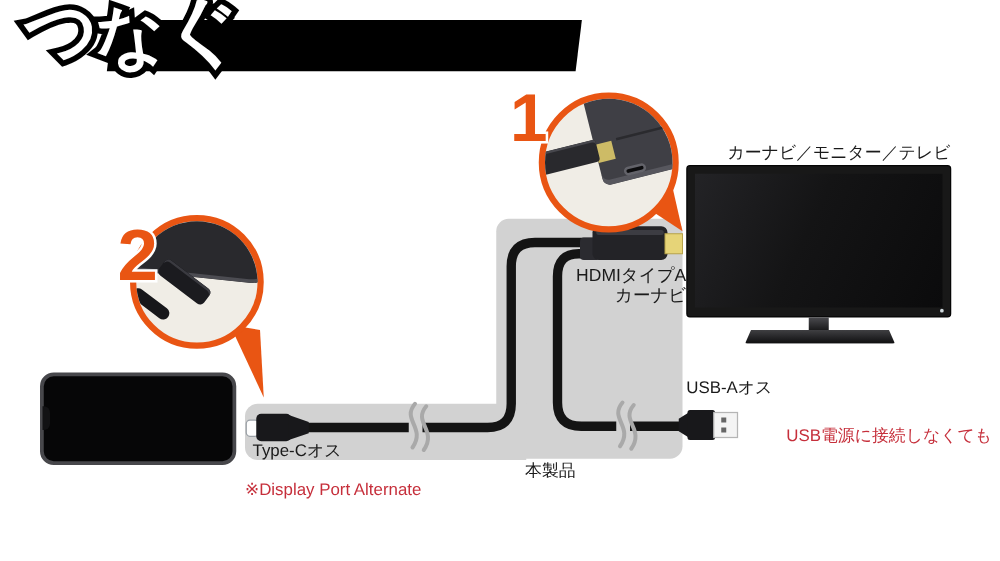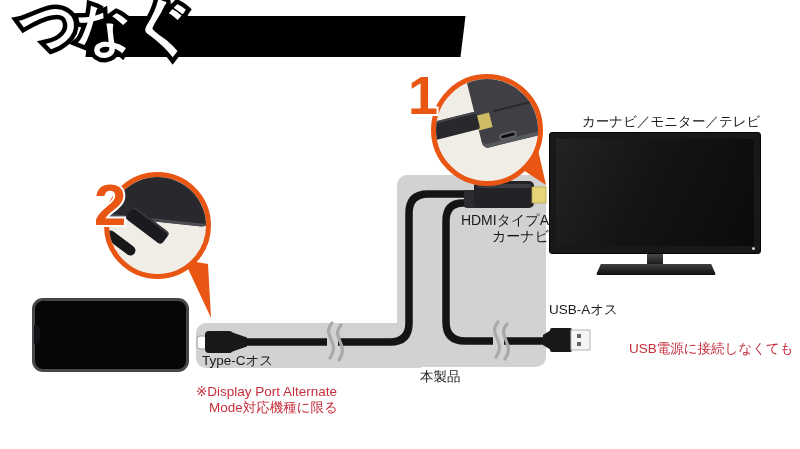--- a/index.html
+++ b/index.html
@@ -60,21 +60,21 @@
   .num2 { left:94px; top:176px; font-size:58px; }
 
   
   .hdmi-label { left:455px; top:212px; width:94px; text-align:right; font-size:14px; line-height:16px; white-space:normal; }
   .typec-label { left:202px; top:353px;text-align:center; }
   .product-label { left:420px; top:369px; }
   .usba-label { left:549px; top:302px; }
   .usbpower-label { left:592px; top:335px; }
   .note-red { color:#c62f3b; }
   .usb-note { left:592px; top:341px;margin-left:37px; }
-  .dp-note { left:196px; top:384px; }
+  .dp-note { left:196px; top:384px;text-align:center; }
   .dp-note .line2 { margin-left:13px; }
 
   svg.overlay { position:absolute; left:0; top:0; }
 </style>
 </head>
 <body>
 
 <div id="stage">
 
   <div class="abs banner-bar"></div>
@@ -152,16 +152,15 @@
   </div>
   <div class="lbl typec-label">Type-Cオス</div>
   <div class="lbl product-label">本製品</div>
   <div class="lbl usba-label">USB-Aオス</div>
 
   <div class="lbl note-red usb-note">
     <div>USB電源に接続しなくても</div>
   </div>
   <div class="lbl note-red dp-note">
     <div>※Display Port Alternate</div>
-    <div class="line2">Mode対応機種に限る</div>
   </div>
 
 </div>
 
 </body></html>

